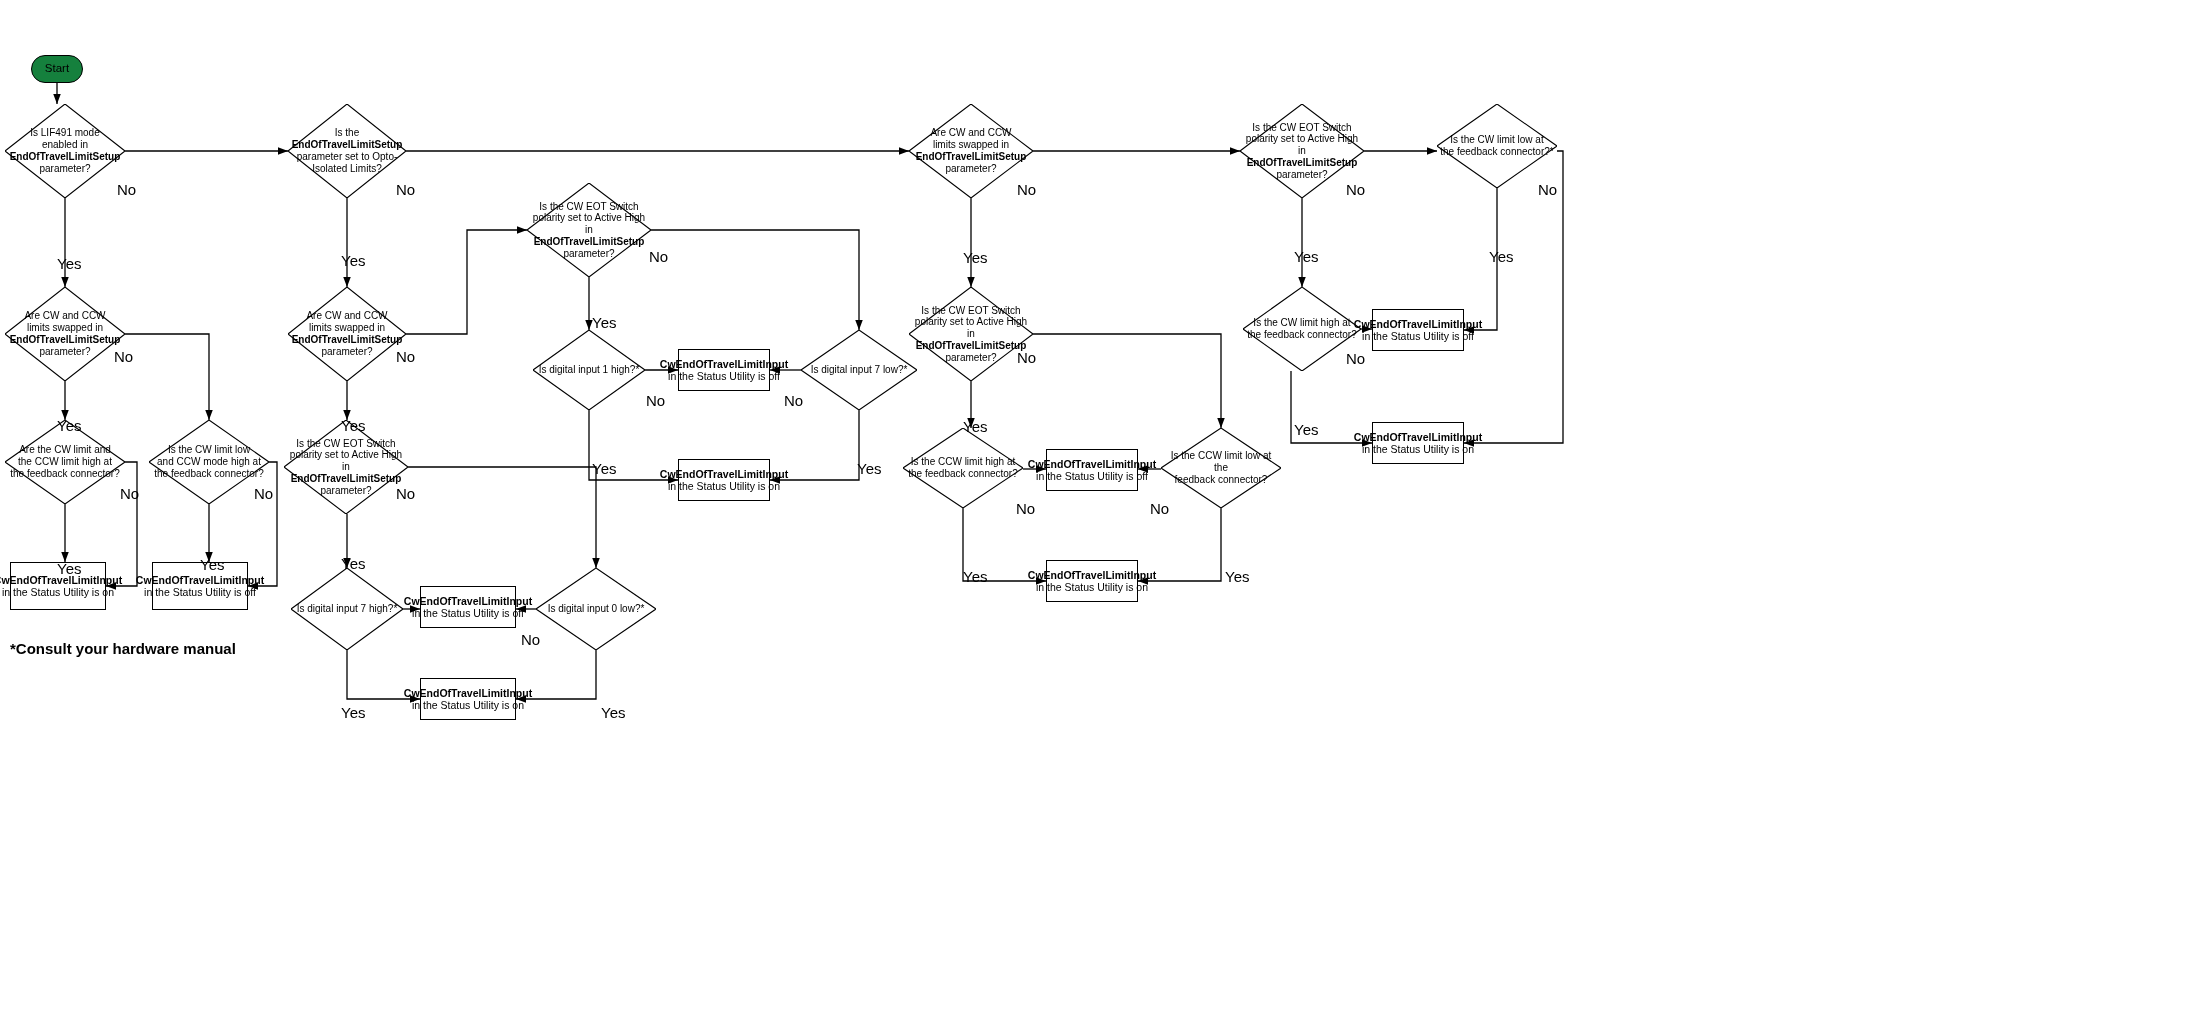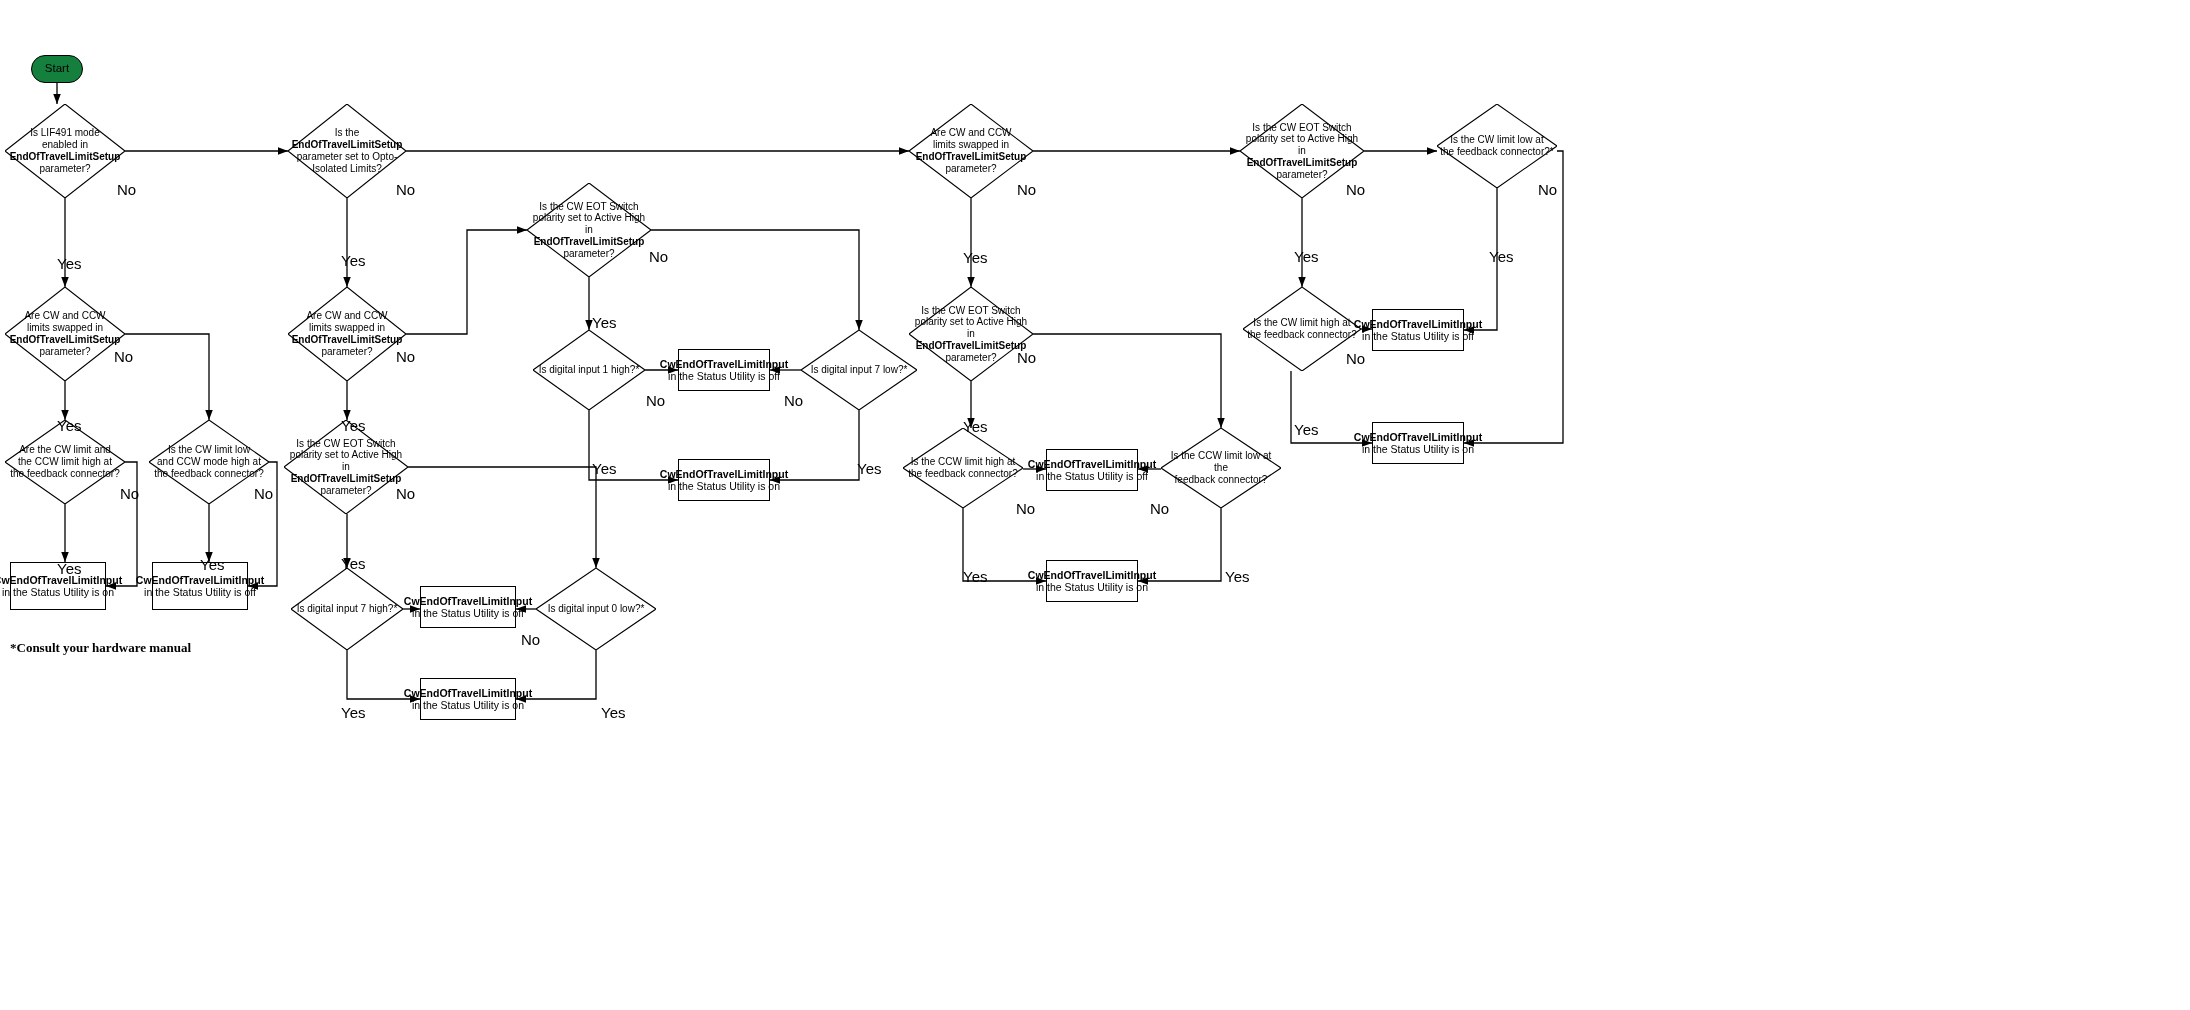--- a/index.html
+++ b/index.html
@@ -10,21 +10,21 @@
   .node{position:absolute;box-sizing:border-box;display:flex;align-items:center;
         justify-content:center;text-align:center;color:#000;}
   .node .txt{line-height:1.18;padding:0 3px;}
   .terminator{border:1.6px solid #000;border-radius:18px;background:#15803d;font-size:11.5px;}
   .process{border:1.6px solid #000;background:#fff;font-size:10.5px;}
   .decision{background:transparent;font-size:10px;}
   .decision .dshape{position:absolute;left:0;top:0;width:100%;height:100%;}
   .decision .txt{position:relative;z-index:2;}
   .bold{font-weight:bold;}
   .edge-label{position:absolute;font-size:15px;color:#000;white-space:nowrap;margin-top:40px;}
-  .footnote{position:absolute;font-size:13px;font-weight:bold;color:#000;white-space:nowrap;font-family:Liberation Serif, serif;}
+  .footnote{position:absolute;font-size:15px;font-weight:bold;color:#000;white-space:nowrap;}
 </style>
 </head>
 <body>
 
 <div id="canvas">
 
   <svg class="edges" viewBox="0 0 2190 1010" preserveAspectRatio="none">
     <defs>
       <marker id="ah" markerWidth="9" markerHeight="9" refX="8" refY="3" orient="auto" markerUnits="strokeWidth">
         <path d="M0,0 L8,3 L0,6 z" fill="#000"></path>

